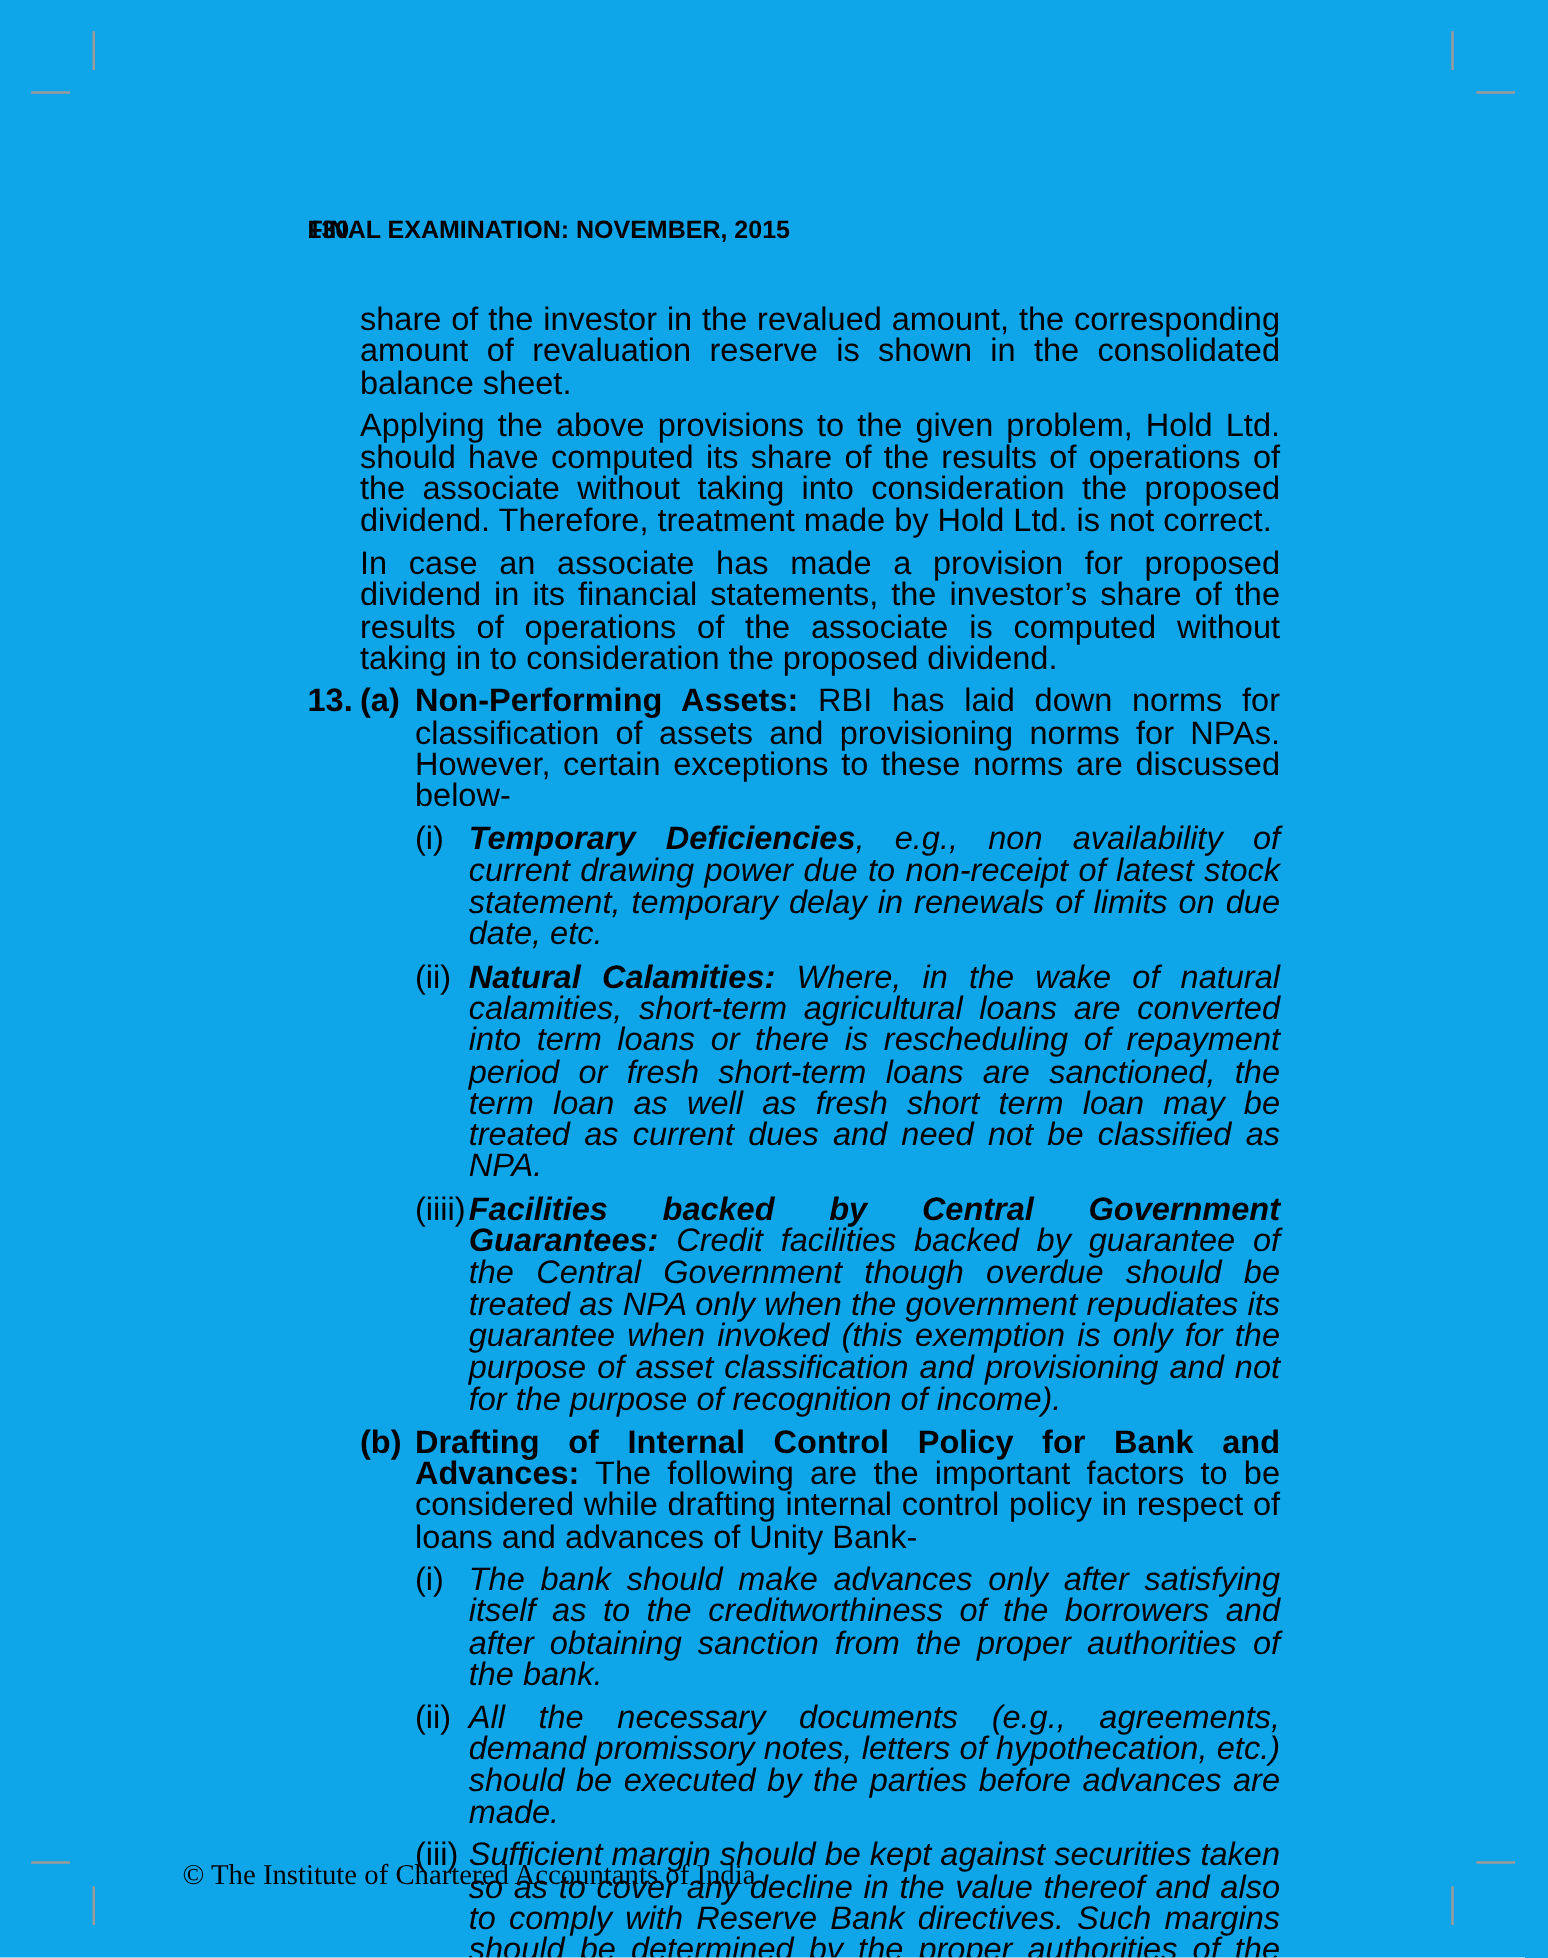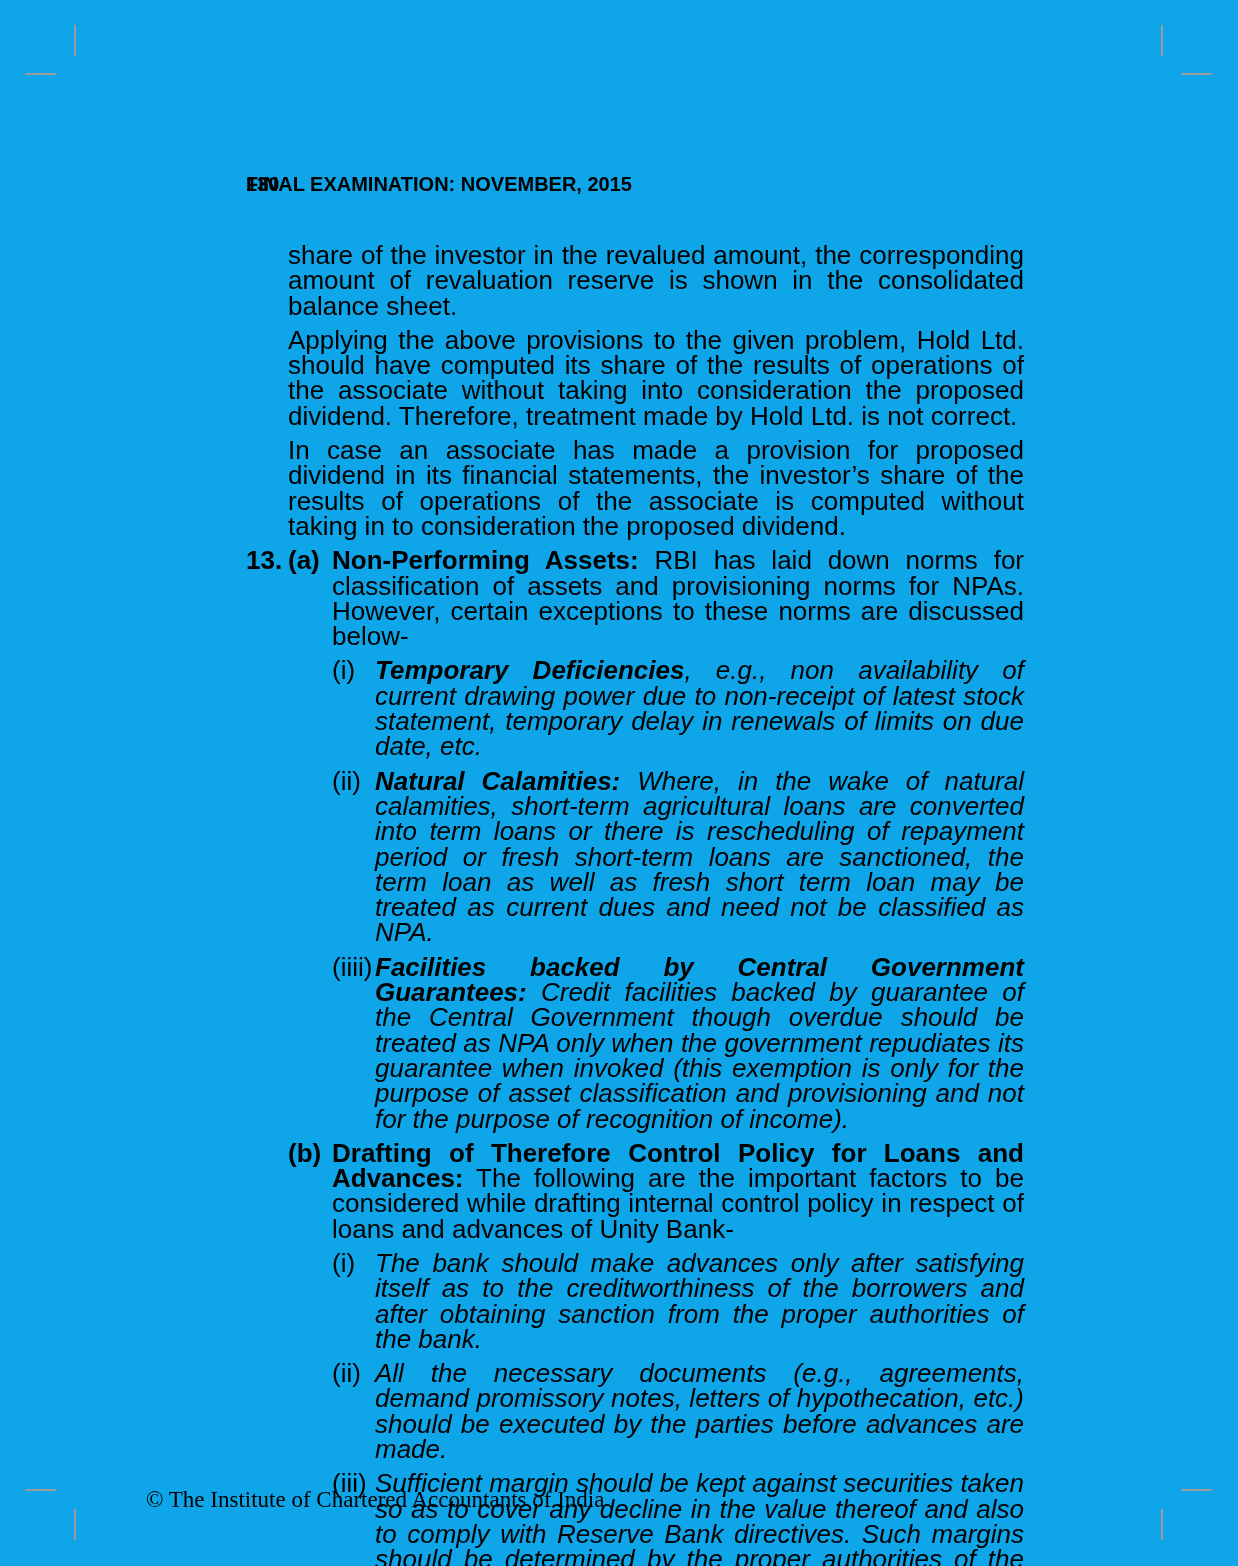--- a/index.html
+++ b/index.html
@@ -101,21 +101,21 @@
               <div class="sub-label">(iiii)</div>
               <div class="sub-content"><b>Facilities backed by Central Government Guarantees:</b><span> Credit facilities backed by guarantee of the Central Government though overdue should be treated as NPA only when the government repudiates its guarantee when invoked (this exemption is only for the purpose of asset classification and provisioning and not for the purpose of recognition of income).</span></div>
             </div>
 
           </div>
         </div>
 
         <div class="part-row">
           <div class="part-label">(b)</div>
           <div class="part-content">
-            <p><b>Drafting of Therefore Control Policy for Loans and Advances:</b><span> The following are the important factors to be considered while drafting internal control policy in respect of loans and advances of Unity Bank-</span></p>
+            <p><b>Drafting of Internal Control Policy for Bank and Advances:</b><span> The following are the important factors to be considered while drafting internal control policy in respect of loans and advances of Unity Bank-</span></p>
 
             <div class="sub-row">
               <div class="sub-label">(i)</div>
               <div class="sub-content">The bank should make advances only after satisfying itself as to the creditworthiness of the borrowers and after obtaining sanction from the proper authorities of the bank.</div>
             </div>
 
             <div class="sub-row">
               <div class="sub-label">(ii)</div>
               <div class="sub-content">All the necessary documents (e.g., agreements, demand promissory notes, letters of hypothecation, etc.) should be executed by the parties before advances are made.</div>
             </div>

